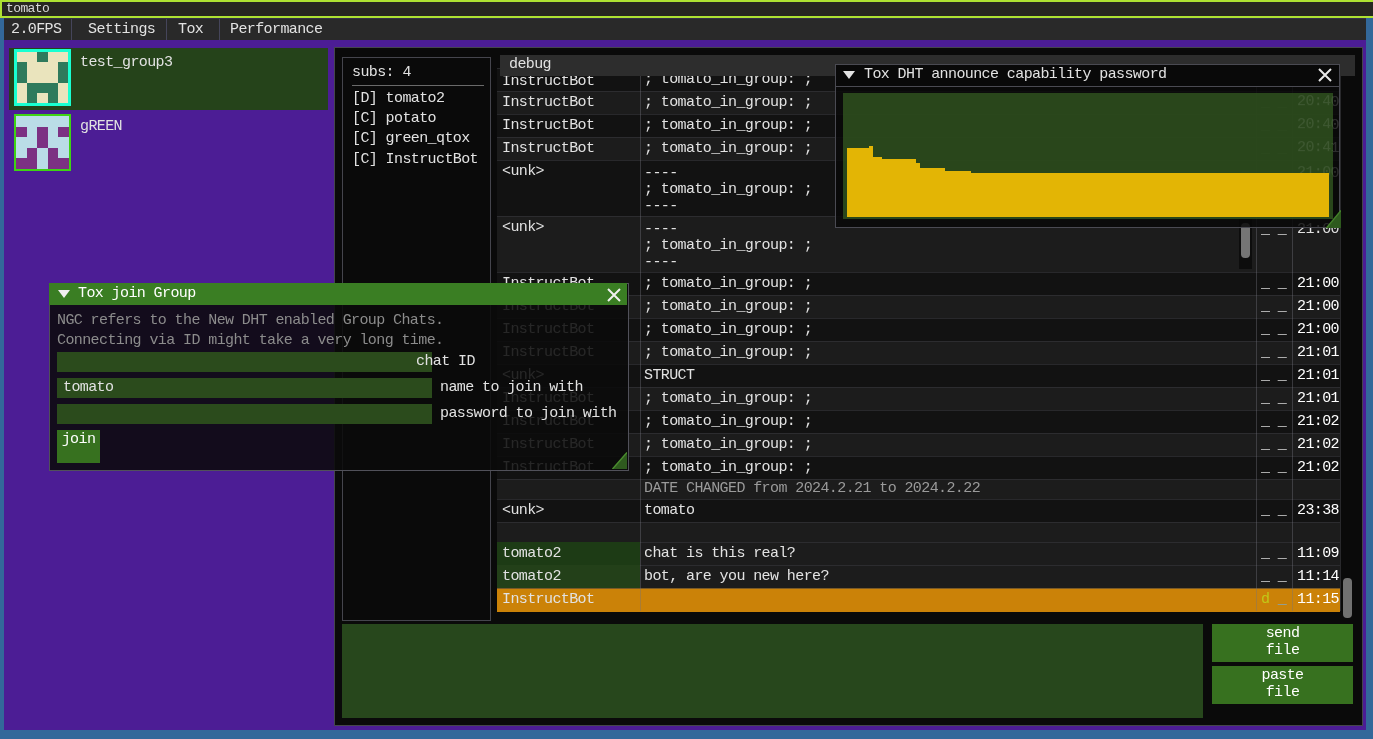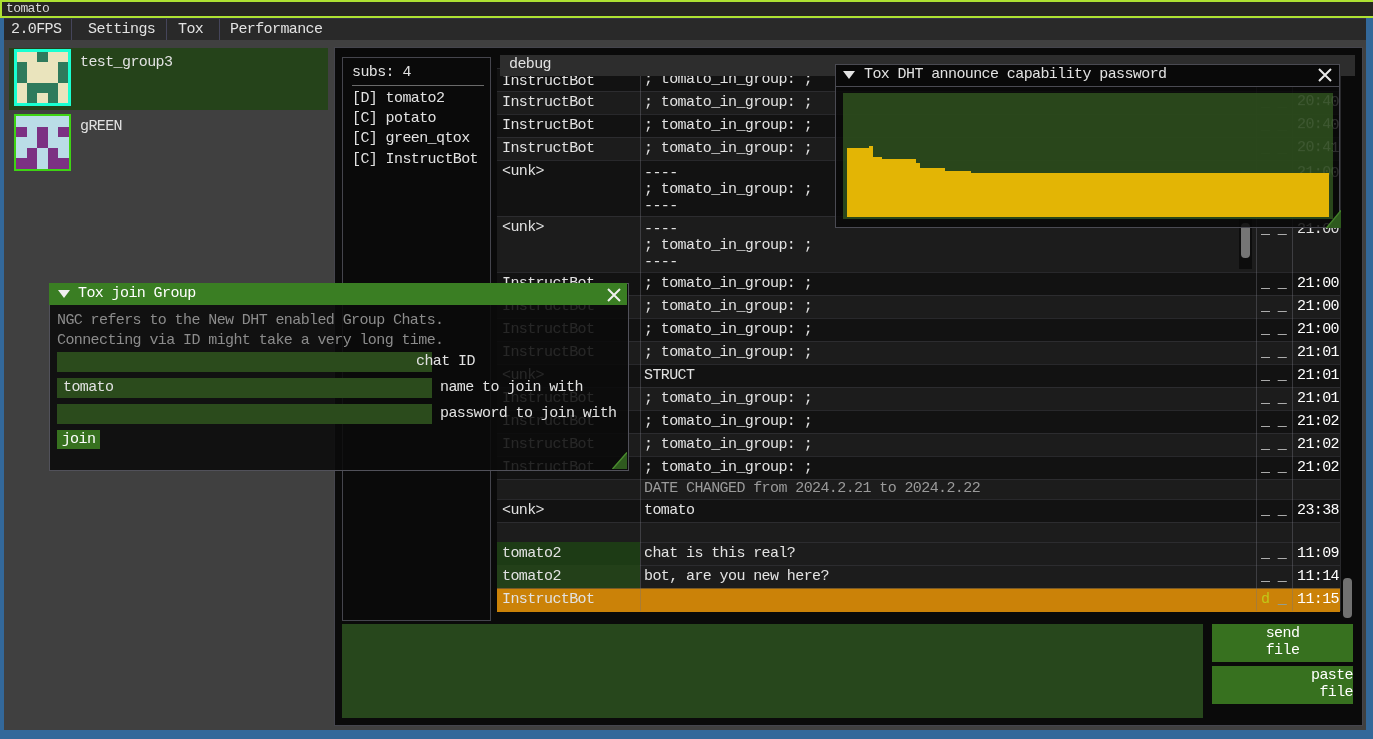--- a/index.html
+++ b/index.html
@@ -1,14 +1,14 @@
 <!DOCTYPE html>
 <html><head><meta charset="utf-8"><style>
 html,body{margin:0;padding:0;background:#0e0e0e}
-#app{position:relative;width:1373px;height:739px;background:#404040;overflow:hidden;
+#app{position:relative;width:1373px;height:739px;background:#4c1d95;overflow:hidden;
  font-family:"Liberation Mono",monospace;font-size:15px;letter-spacing:-0.6px;color:#e2e2e2;}
 .abs{position:absolute;white-space:pre}
 .vline{position:absolute;width:1px;background:#3f3f46}
 </style></head><body>
 <div id="app">
 
 <div class="abs" style="left:0;top:0;width:1367px;height:14px;border:2px solid #aee232;background:#272721;line-height:14px;padding-left:4px;font-size:13px;color:#d8d8d8">tomato</div>
 
 <div class="abs" style="left:0;top:18px;width:1373px;height:1px;background:#343048"></div>
 
@@ -171,21 +171,21 @@
 <div class="vline" style="left:1292px;top:75px;height:536px;background:rgba(115,115,125,0.40)"></div>
 <div class="vline" style="left:1340px;top:75px;height:536px;background:rgba(115,115,125,0.30)"></div>
 
 <div class="abs" style="left:500px;top:55px;width:855px;height:21px;background:#2d2d2d"></div>
 <div class="abs" style="left:509px;top:55px;height:20px;line-height:20px">debug</div>
 
 <div class="abs" style="left:1343px;top:578px;width:9px;height:40px;background:#717171;border-radius:4px"></div>
 
 <div class="abs" style="left:342px;top:624px;width:861px;height:94px;background:#27471c"></div>
 <div class="abs" style="left:1212px;top:624px;width:141px;height:38px;background:#37711f;text-align:center;color:#fff"><div style="margin-top:2px;line-height:16.5px">send<br>file</div></div>
-<div class="abs" style="left:1212px;top:666px;width:141px;height:38px;background:#37711f;text-align:right;color:#fff"><div style="margin-top:2px;line-height:16.5px">paste<br>file</div></div>
+<div class="abs" style="left:1212px;top:666px;width:141px;height:38px;background:#37711f;text-align:center;color:#fff"><div style="margin-top:2px;line-height:16.5px">paste<br>file</div></div>
 
 <div class="abs" style="left:835px;top:64px;width:503px;height:162px;background:rgba(8,8,8,0.85);border:1px solid #4a4a52"></div>
 <div class="abs" style="left:835px;top:64px;width:503px;height:21px;background:#090909;border:1px solid #4a4a52"></div>
 <div class="abs" style="left:843px;top:71px;width:0;height:0;border-left:6px solid transparent;border-right:6px solid transparent;border-top:8px solid #e2e2e2"></div>
 <div class="abs" style="left:864px;top:64px;height:21px;line-height:21px">Tox DHT announce capability password</div>
 <svg class="abs" style="left:1317px;top:67px" width="16" height="16">
       <path d="M2 2 L14 14 M14 2 L2 14" stroke="#e8e8e8" stroke-width="2"></path>
     </svg>
 <svg class="abs" style="left:843px;top:93px" width="490" height="126" shape-rendering="crispEdges">
 <rect x="0" y="0" width="490" height="126" fill="rgba(44,76,29,0.92)"></rect>
@@ -208,17 +208,17 @@
       <path d="M2 2 L14 14 M14 2 L2 14" stroke="#f0f0f0" stroke-width="2"></path>
     </svg>
 <div class="abs" style="left:57px;top:311px;line-height:20px;color:#8c8c8c">NGC refers to the New DHT enabled Group Chats.<br>Connecting via ID might take a very long time.</div>
 <div class="abs" style="left:57px;top:352px;width:375px;height:20px;background:#2b4b1c"></div>
 <div class="abs" style="left:57px;top:378px;width:375px;height:20px;background:#2b4b1c"></div>
 <div class="abs" style="left:63px;top:378px;height:20px;line-height:20px">tomato</div>
 <div class="abs" style="left:57px;top:404px;width:375px;height:20px;background:#2b4b1c"></div>
 <div class="abs" style="left:416px;top:352px;height:20px;line-height:20px">chat ID</div>
 <div class="abs" style="left:440px;top:378px;height:20px;line-height:20px">name to join with</div>
 <div class="abs" style="left:440px;top:404px;height:20px;line-height:20px">password to join with</div>
-<div class="abs" style="left:57px;top:430px;width:43px;height:19px;background:#37711f;text-align:center;line-height:19px;color:#fff">join</div>
+<div class="abs" style="left:57px;top:430px;width:43px;height:33px;background:#37711f;text-align:center;line-height:19px;color:#fff">join</div>
 <svg class="abs" style="left:612px;top:452px" width="15" height="17">
       <polygon points="15,0 15,17 0,17" fill="#2e5a1e"></polygon>
       <line x1="0.5" y1="17" x2="15" y2="0.5" stroke="#4a8c2e" stroke-width="1.4"></line>
     </svg>
 </div>
 </body></html>

